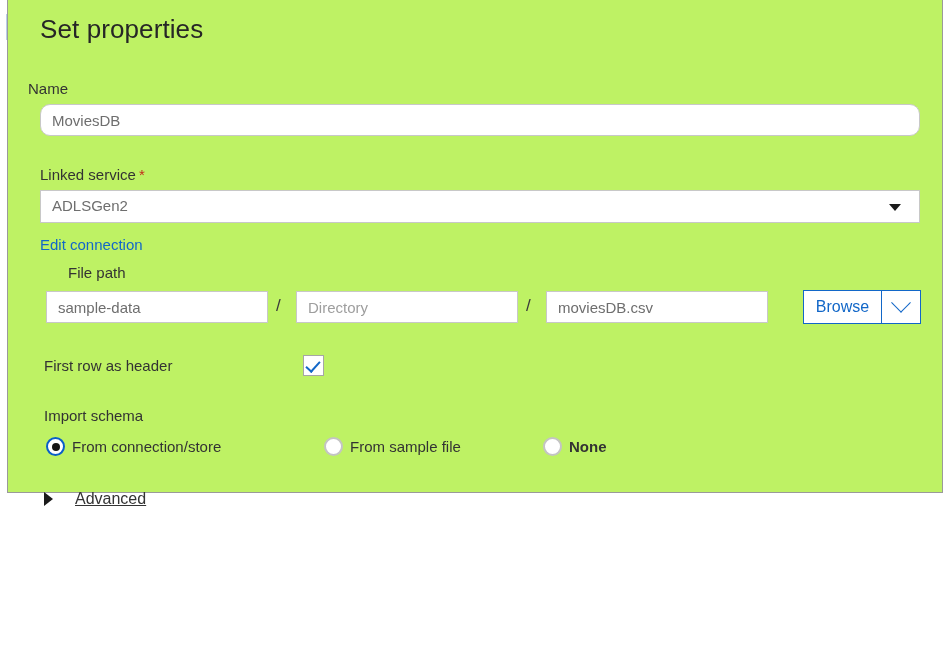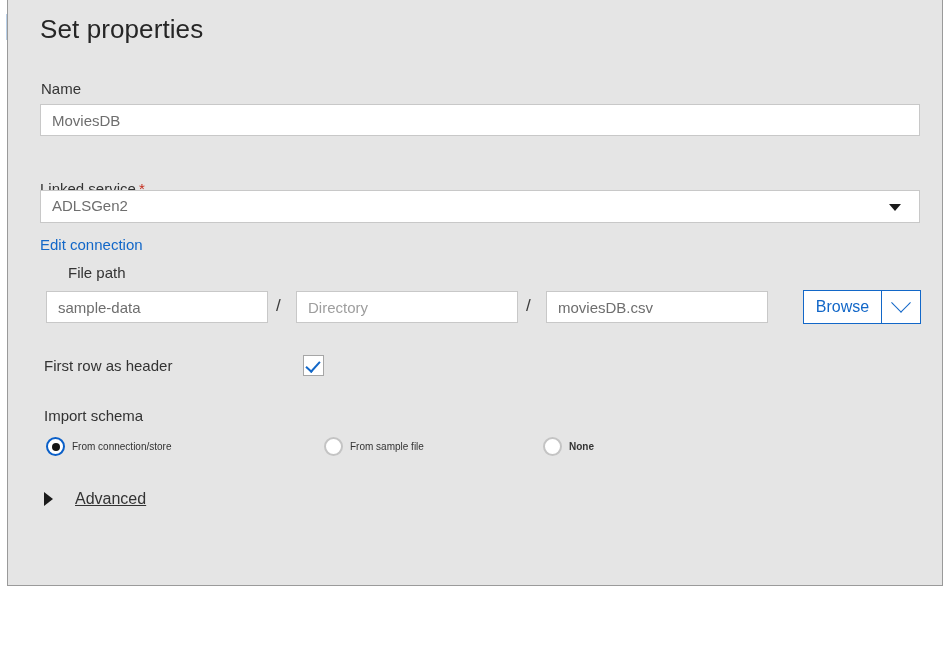--- a/index.html
+++ b/index.html
@@ -12,22 +12,22 @@
     height: 662px;
     font-family: "Liberation Sans", sans-serif;
     overflow: hidden;
   }
 
   .panel {
     position: absolute;
     left: 7px;
     top: 0;
     width: 936px;
-    height: 586px;
-    background: #e5e5e5;
+    height: 493px;
+    background: #bef264;
     border-left: 1px solid #9a9a9a;
     border-right: 1px solid #9a9a9a;
     border-bottom: 1px solid #9a9a9a;
     border-top: none;
     box-sizing: border-box;
   }
 
   .left-accent {
     position: absolute;
     left: 6px;
@@ -72,25 +72,25 @@
     padding: 0 0 0 11px;
     outline: none;
     line-height: 1;
   }
   .text-input::placeholder {
     color: #9e9e9e;
     opacity: 1;
   }
 
   
-  .name-label { left: 33px; top: 80px; text-align: right; }
-  .name-input { left: 32px; top: 104px; width: 880px; height: 32px; }
-
-  
-  .ls-label { left: 32px; top: 166px; margin-top: 14px; }
+  .name-label { left: 20px; top: 80px; text-align: right; }
+  .name-input { left: 32px; top: 104px; width: 880px; height: 32px; border-radius: 10px; }
+
+  
+  .ls-label { left: 32px; top: 166px; }
   .ls-select-wrap {
     position: absolute;
     left: 32px; top: 190px;
     width: 880px; height: 33px;
     border: 1px solid #c8c8c8;
     box-sizing: border-box;
     background: #ffffff;
   }
   .ls-value {
     position: absolute;
@@ -220,21 +220,21 @@
   }
   .radio-opt.selected .radio-mark::after {
     content: "";
     position: absolute;
     left: 3.5px; top: 3.5px;
     width: 8px; height: 8px;
     border-radius: 50%;
     background: #151515;
   }
   .radio-text {
-    font-size: 10px;
+    font-size: 15px;
     color: #333333;
     margin-left: 7px;
   }
 
   .opt-1 { left: 38px; }
   .opt-2 { left: 316px; }
   .opt-3 { left: 535px; font-weight: bold; }
 
   
   .advanced {

